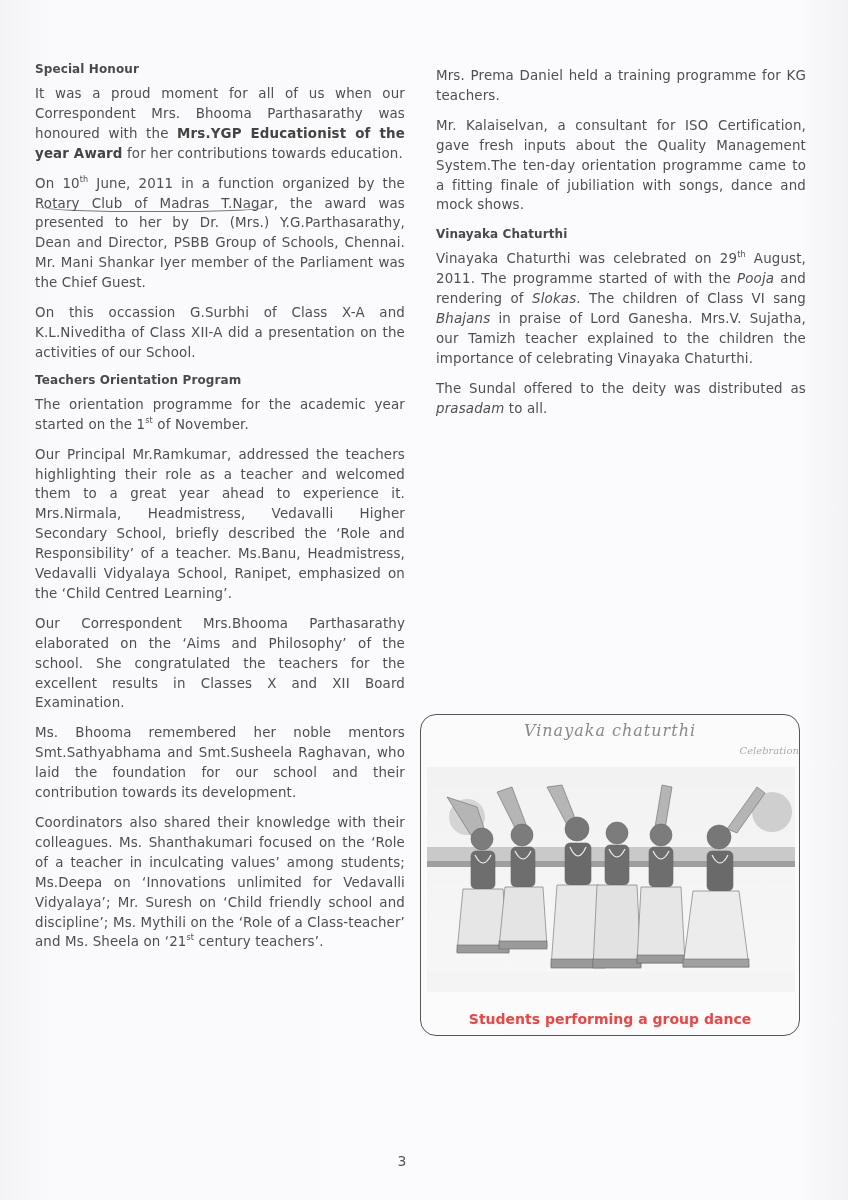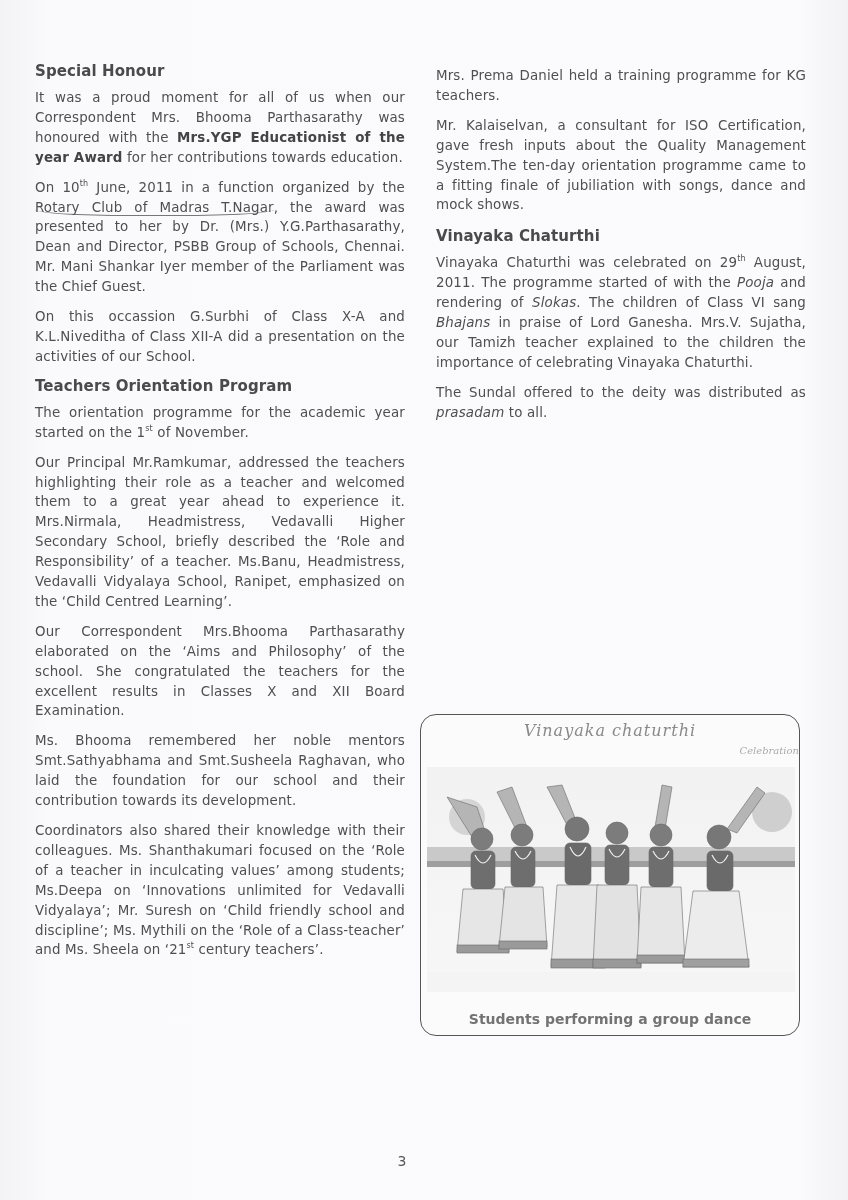--- a/index.html
+++ b/index.html
@@ -12,21 +12,21 @@
   }
   .page {
     position: absolute; left: 0; top: 0; width: 848px; height: 1200px;
     background: linear-gradient(90deg, #f3f2f4 0%, #faf9fb 6%, #fbfafc 94%, #f2f1f3 100%);
   }
   .col { position: absolute; top: 62px; }
   .col-left { left: 35px; width: 370px; }
   .col-right { left: 436px; width: 370px; }
   h2 {
     font-family: "DejaVu Sans", sans-serif;
-    font-weight: bold; font-size: 15px; color: #4a4a4d;
+    font-weight: bold; font-size: 12px; color: #4a4a4d;
     margin: 0 0 8px 0; letter-spacing: 0.1px;
   }
   p {
     margin: 0 0 10px 0;
     font-size: 13.4px; line-height: 19.9px;
     text-align: justify; color: #4f4f52;
     letter-spacing: 0.15px;
   }
   p b { color: #444; font-weight: bold; }
   p i { font-style: italic; }
@@ -47,21 +47,21 @@
   .photo-subtitle {
     position: absolute; left: 0; right: 0; top: 30px; text-align: right;
     font-family: "DejaVu Serif", serif; font-style: italic;
     font-size: 10px; color: #aaa;
   }
   .photo-scene {
     position: absolute; left: 6px; right: 6px; top: 52px; height: 225px;
   }
   .photo-caption {
     position: absolute; left: 0; right: 0; bottom: 8px; text-align: center;
-    font-weight: bold; font-size: 14px; color: #737373;
+    font-weight: bold; font-size: 14px; color: #ef4444;
   }
   .page-number {
     position: absolute; left: 392px; top: 1153px; width: 20px; text-align: center;
     font-size: 14px; color: #555;
   }
 </style>
 </head>
 <body>
 
 <div class="page">

